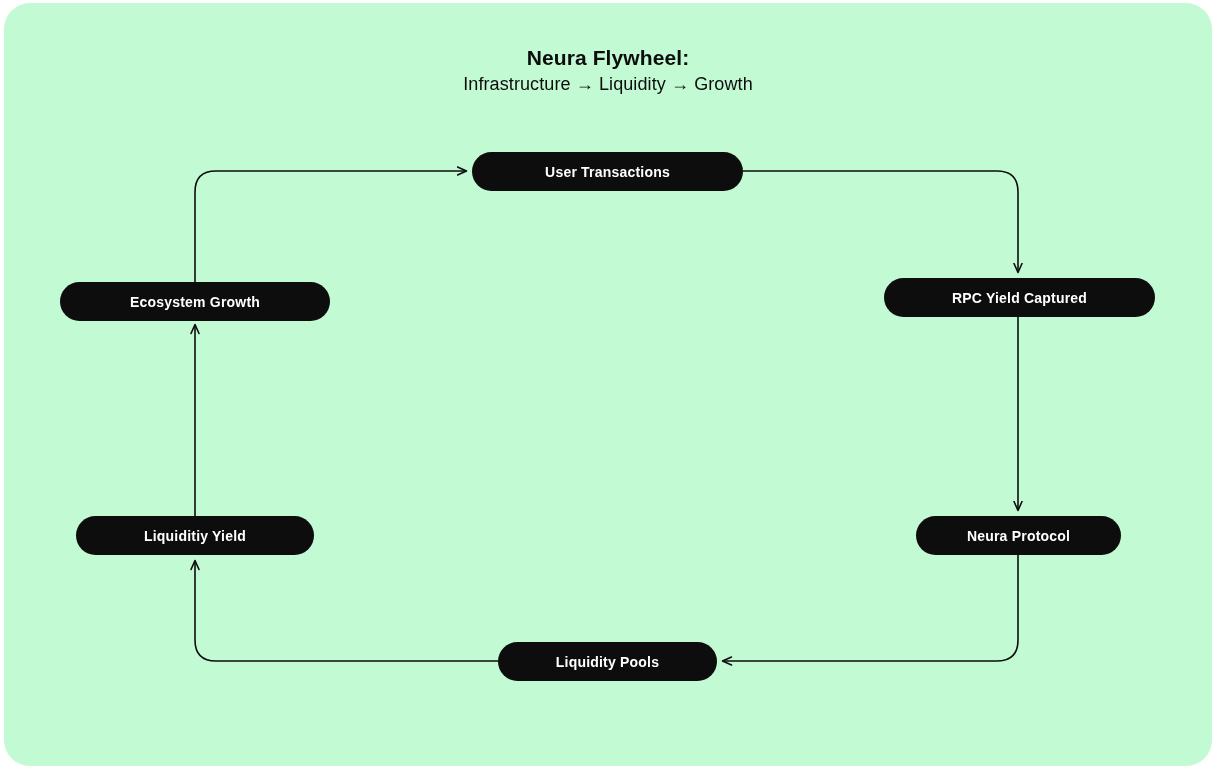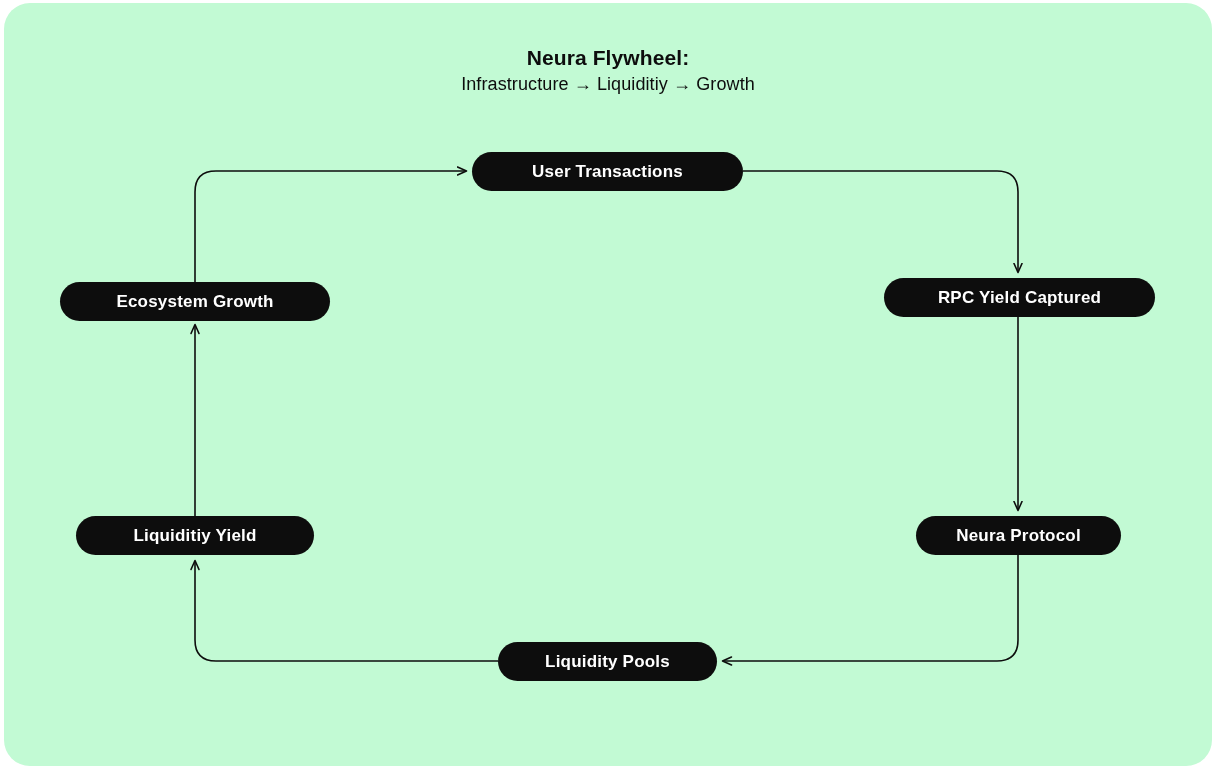--- a/index.html
+++ b/index.html
@@ -53,21 +53,21 @@
     left: 0;
     top: 0;
     width: 1216px;
     height: 772px;
   }
   .node {
     position: absolute;
     background: #0d0d0d;
     color: #ffffff;
     border-radius: 999px;
-    font-size: 17px;
+    font-size: 14px;
     font-weight: bold;
     letter-spacing: 0.2px;
     display: flex;
     align-items: center;
     justify-content: center;
     white-space: nowrap;
     box-sizing: border-box;
     padding: 0 26px;
     height: 39px;
   }
@@ -80,21 +80,21 @@
 </style>
 </head>
 <body>
 
 <div id="canvas">
 
   <div class="board"></div>
 
   <div class="title-block">
     <span class="title-main">Neura Flywheel:</span>
-    <span class="title-sub">Infrastructure → Liquiditiy → Growth</span>
+    <span class="title-sub">Infrastructure → Liquidity → Growth</span>
   </div>
 
   <svg class="edges" viewBox="0 0 1216 772">
     <defs>
       <marker id="ah" markerWidth="12" markerHeight="12" refX="9.5" refY="5" orient="auto" markerUnits="userSpaceOnUse">
         <path d="M1,1 L10,5 L1,9" fill="none" stroke="#0d0d0d" stroke-width="1.6" stroke-linecap="round" stroke-linejoin="round"></path>
       </marker>
     </defs>
 
     <path d="M195,282 L195,192 Q195,171 216,171 L466,171" fill="none" stroke="#0d0d0d" stroke-width="1.6" marker-end="url(#ah)"></path>

